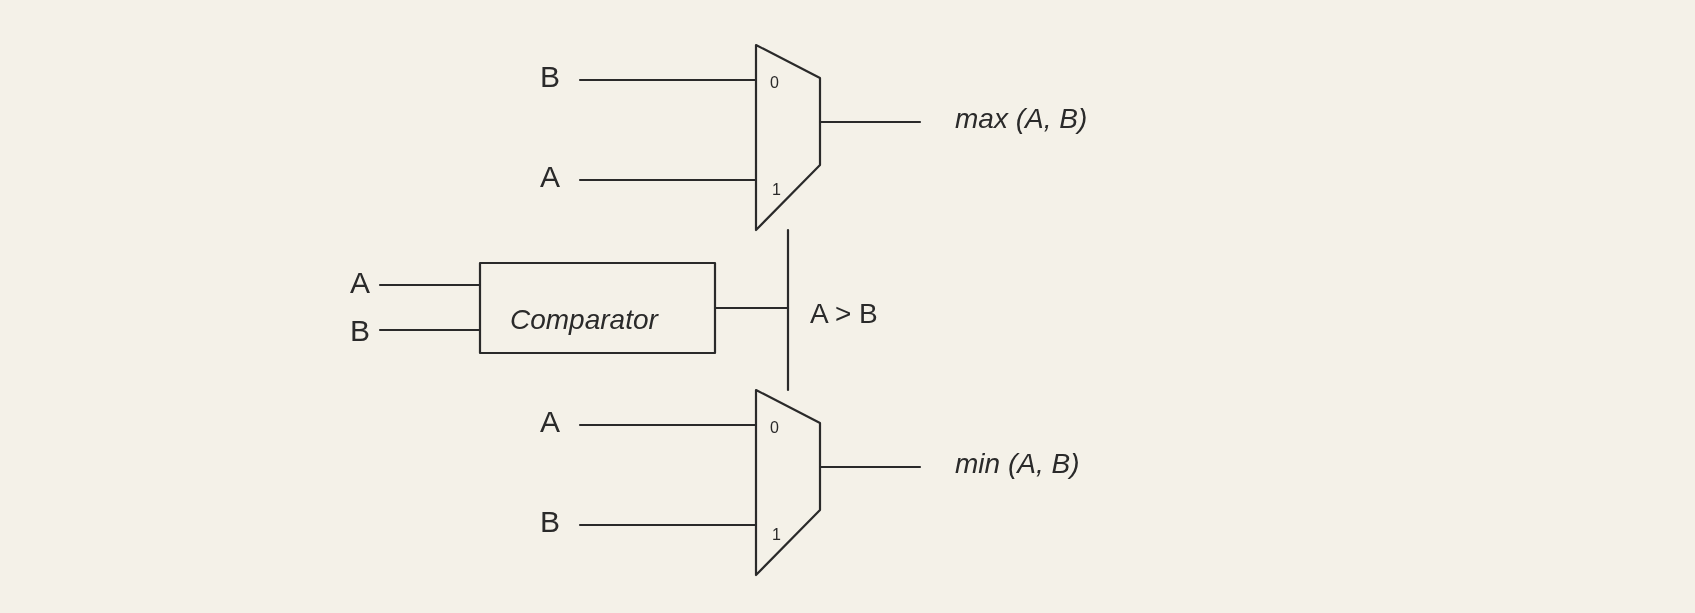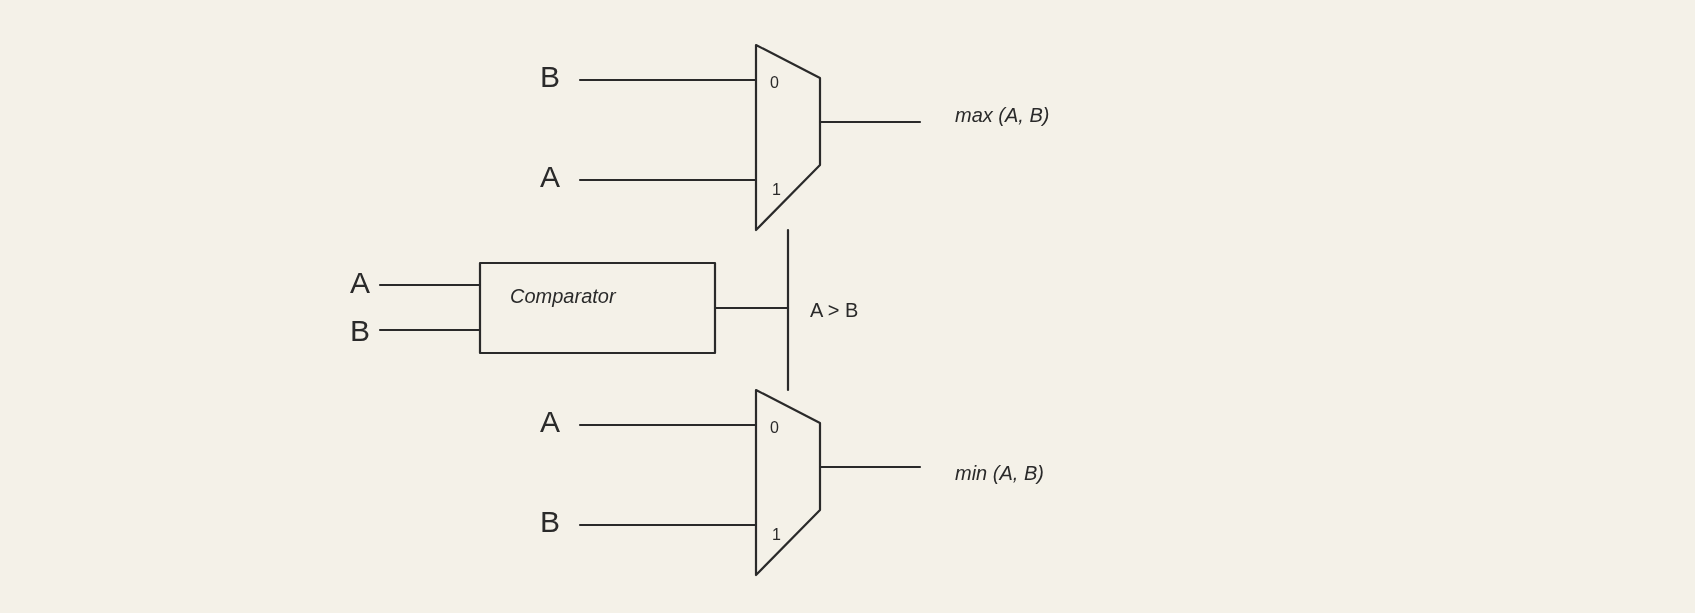--- a/index.html
+++ b/index.html
@@ -17,21 +17,21 @@
     width: 1695px;
     height: 613px;
   }
   svg {
     position: absolute;
     left: 0;
     top: 0;
   }
   .lbl {
     position: absolute;
-    font-size: 20px;
+    font-size: 28px;
     line-height: 1;
     white-space: nowrap;
   }
   .lbl.big { font-size: 30px; }
   .lbl.script { font-style: italic; }
 </style>
 </head>
 <body>
 
 <div class="stage">
@@ -64,24 +64,24 @@
     </g>
 
     <text x="770" y="88" font-size="16" fill="#2a2a2a">0</text>
     <text x="772" y="195" font-size="16" fill="#2a2a2a">1</text>
     <text x="770" y="433" font-size="16" fill="#2a2a2a">0</text>
     <text x="772" y="540" font-size="16" fill="#2a2a2a">1</text>
   </svg>
 
   <div class="lbl big" style="left:350px; top:268px;">A</div>
   <div class="lbl big" style="left:350px; top:316px;">B</div>
-  <div class="lbl script" style="left:510px; top:286px;">Comparator</div>
+  <div class="lbl script" style="left:510px; top:306px;">Comparator</div>
   <div class="lbl" style="left:810px; top:300px;">A &gt; B</div>
 
   <div class="lbl big" style="left:540px; top:62px;">B</div>
   <div class="lbl big" style="left:540px; top:162px;">A</div>
   <div class="lbl script" style="left:955px; top:105px;">max (A, B)</div>
 
   <div class="lbl big" style="left:540px; top:407px;">A</div>
   <div class="lbl big" style="left:540px; top:507px;">B</div>
-  <div class="lbl script" style="left:955px; top:463px;">min (A, B)</div>
+  <div class="lbl script" style="left:955px; top:450px;">min (A, B)</div>
 
 </div>
 
 </body></html>

